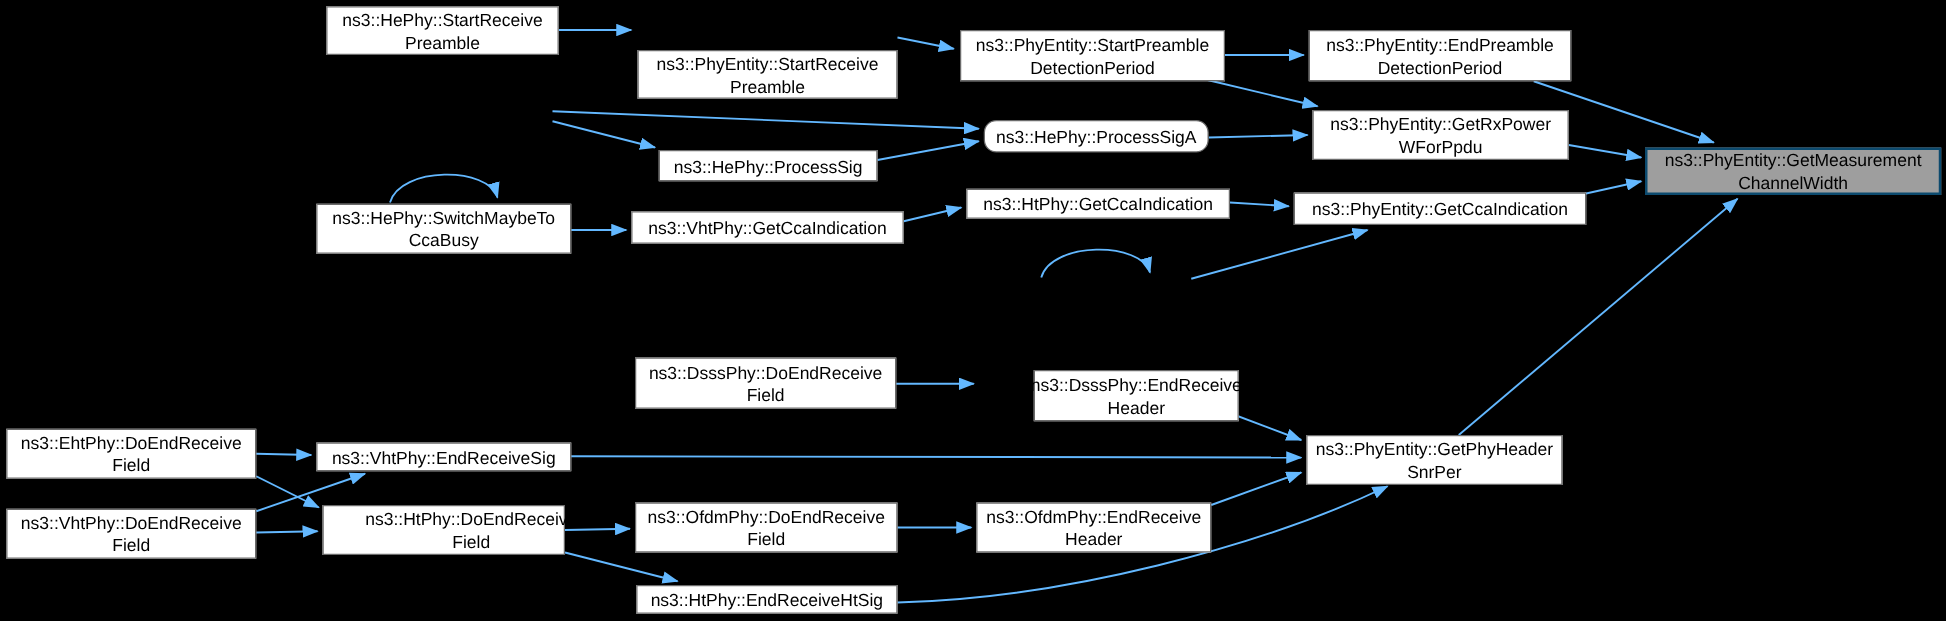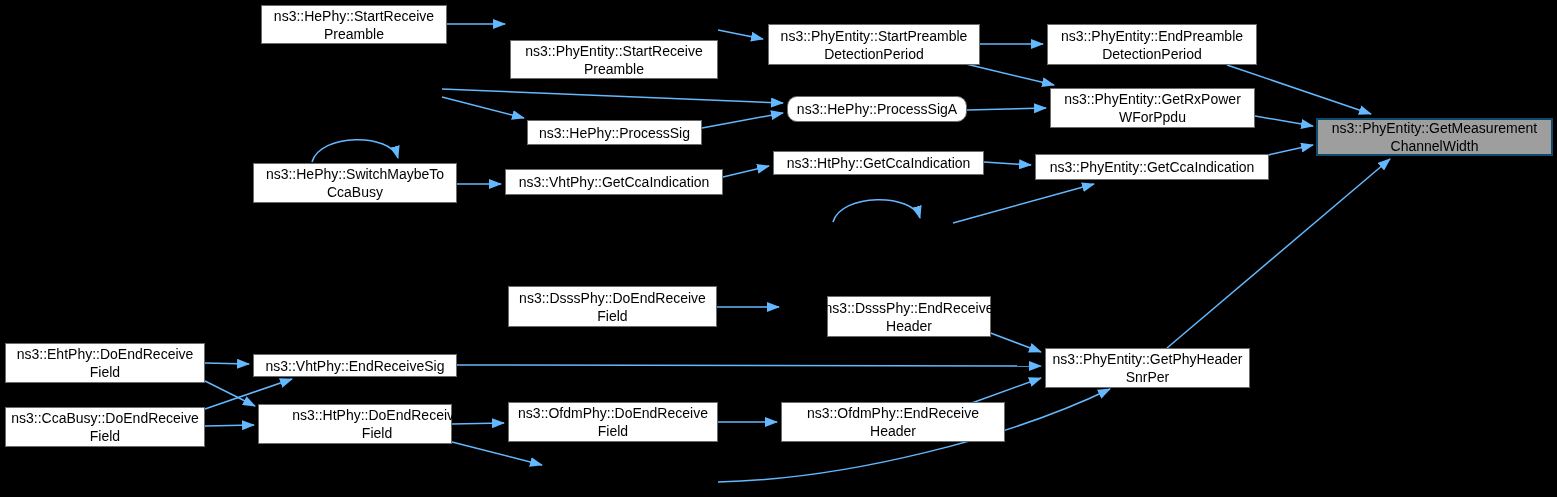--- a/index.html
+++ b/index.html
@@ -97,22 +97,23 @@
 ChannelWidth</div>
   <div class="node" style="left:508px;top:286px;width:209px;height:41px;">ns3::DsssPhy::DoEndReceive
 Field</div>
   <div class="node" style="left:783px;top:296px;width:164px;height:41px;margin-left:44px;">ns3::DsssPhy::EndReceive
 Header</div>
   <div class="node" style="left:5px;top:343px;width:200px;height:40px;">ns3::EhtPhy::DoEndReceive
 Field</div>
   <div class="node" style="left:253px;top:354px;width:204px;height:23px;">ns3::VhtPhy::EndReceiveSig</div>
   <div class="node" style="left:1045px;top:348px;width:205px;height:40px;">ns3::PhyEntity::GetPhyHeader
 SnrPer</div>
-  <div class="node" style="left:5px;top:407px;width:200px;height:40px;">ns3::CcaBusy::DoEndReceive
+  <div class="node" style="left:5px;top:407px;width:200px;height:40px;">ns3::VhtPhy::DoEndReceive
 Field</div>
   <div class="node" style="left:258px;top:404px;width:194px;height:40px;padding-left:44px;">ns3::HtPhy::DoEndReceive
 Field</div>
   <div class="node" style="left:508px;top:402px;width:210px;height:40px;">ns3::OfdmPhy::DoEndReceive
 Field</div>
-  <div class="node" style="left:781px;top:402px;width:224px;height:40px;">ns3::OfdmPhy::EndReceive
+  <div class="node" style="left:781px;top:402px;width:188px;height:40px;">ns3::OfdmPhy::EndReceive
 Header</div>
+  <div class="node" style="left:509px;top:468px;width:209px;height:23px;">ns3::HtPhy::EndReceiveHtSig</div>
 
 </div>
 
 </body></html>

